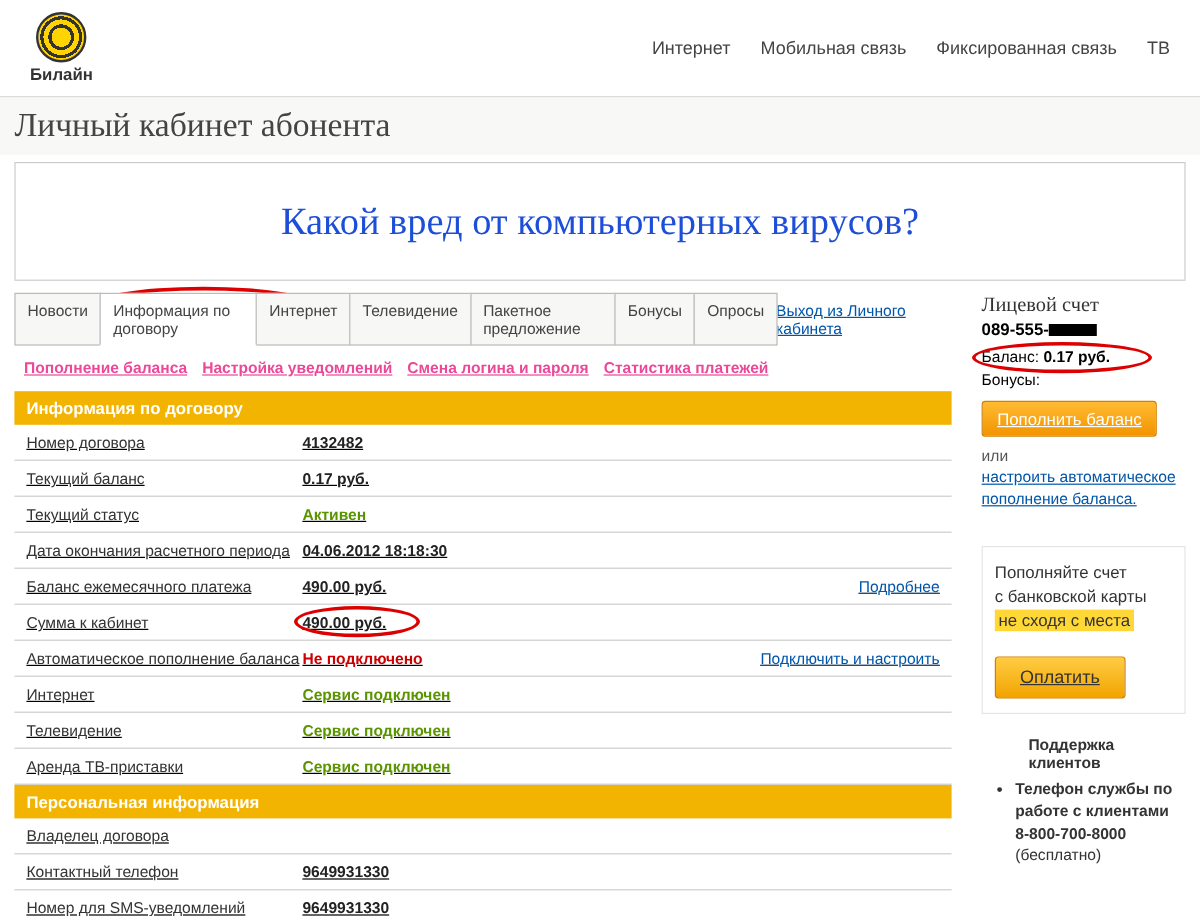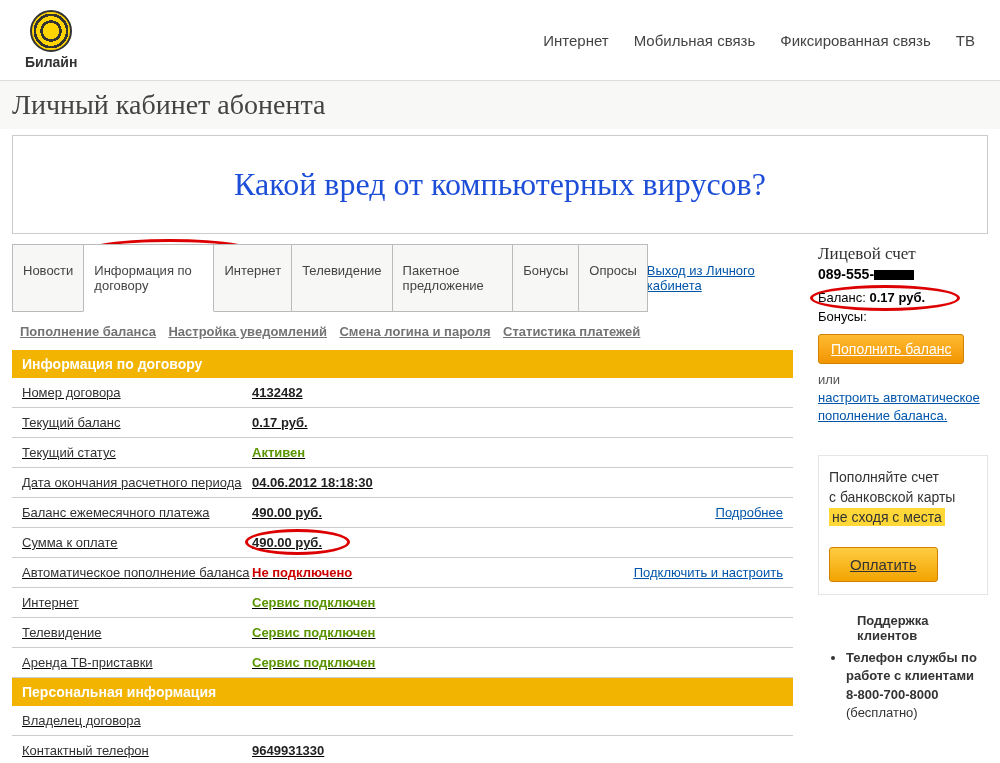--- a/index.html
+++ b/index.html
@@ -16,29 +16,29 @@
     
     .banner { background: #fff; border: 1px solid #ccc; margin: 6px 12px 10px; padding: 30px; text-align: center; }
     .banner-text { font-family: Georgia, 'Times New Roman', serif; font-size: 32px; color: #1d4ed8; }
     
     .content-wrap { padding: 0 12px; display: flex; gap: 25px; }
     .main-col { flex: 1; }
     .side-col { width: 170px; }
     
     .tabs-row { display: flex; align-items: center; position: relative; }
     .tabs { display: flex; border-bottom: none; }
-    .tab { padding: 18px 10px; border: 1px solid #bbb; background: #f7f7f5; font-size: 13px; color: #444; cursor: pointer; margin-right: -1px; position: relative; }
+    .tab { padding: 6px 10px; border: 1px solid #bbb; background: #f7f7f5; font-size: 13px; color: #444; cursor: pointer; margin-right: -1px; position: relative; }
     .tab.active { background: #fff; border-bottom-color: #fff; z-index: 2; }
     .logout-link { margin-left: auto; color: #0055aa; text-decoration: underline; font-size: 13px; }
     
     .annotation-ellipse { position: absolute; border: 3px solid #d00; border-radius: 50%; pointer-events: none; }
     .ellipse-tab { width: 195px; height: 34px; top: -5px; left: 60px; }
     
     .sub-nav { padding: 10px 8px; }
-    .sub-nav a { color: #737373; font-weight: bold; text-decoration: underline; font-size: 13px; margin-right: 8px; }
+    .sub-nav a { color: #ec4899; font-weight: bold; text-decoration: underline; font-size: 13px; margin-right: 8px; }
     
     .section-header { background: #f2b400; color: #fff; font-weight: bold; padding: 6px 10px; font-size: 14px; }
     
     .info-table { width: 100%; }
     .info-row { display: flex; border-bottom: 1px solid #ccc; padding: 7px 10px; align-items: center; position: relative; text-decoration: underline; }
     .info-label { width: 230px; font-size: 13px; color: #333; }
     .info-value { flex: 1; font-size: 13px; font-weight: bold; color: #222; }
     .info-value.green { color: #5a9500; }
     .info-value.red { color: #c00; }
     .info-action { color: #0055aa; text-decoration: underline; font-size: 13px; margin-left: 10px; }
@@ -131,21 +131,21 @@
         <div class="info-row">
           <div class="info-label">Дата окончания расчетного периода</div>
           <div class="info-value">04.06.2012 18:18:30</div>
         </div>
         <div class="info-row">
           <div class="info-label">Баланс ежемесячного платежа</div>
           <div class="info-value">490.00 руб.</div>
           <a href="#" class="info-action">Подробнее</a>
         </div>
         <div class="info-row">
-          <div class="info-label">Сумма к оплате</div>
+          <div class="info-label">Сумма к кабинет</div>
           <div class="info-value">490.00 руб.</div>
           <div class="ellipse-sum"></div>
         </div>
         <div class="info-row">
           <div class="info-label">Автоматическое пополнение баланса</div>
           <div class="info-value red">Не подключено</div>
           <a href="#" class="info-action">Подключить и настроить</a>
         </div>
         <div class="info-row">
           <div class="info-label">Интернет</div>

